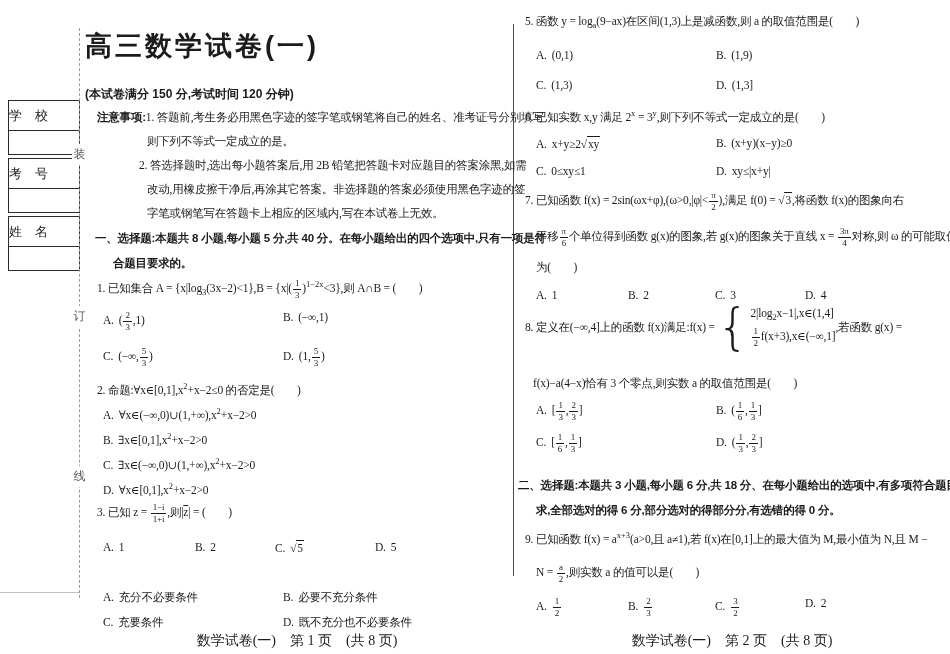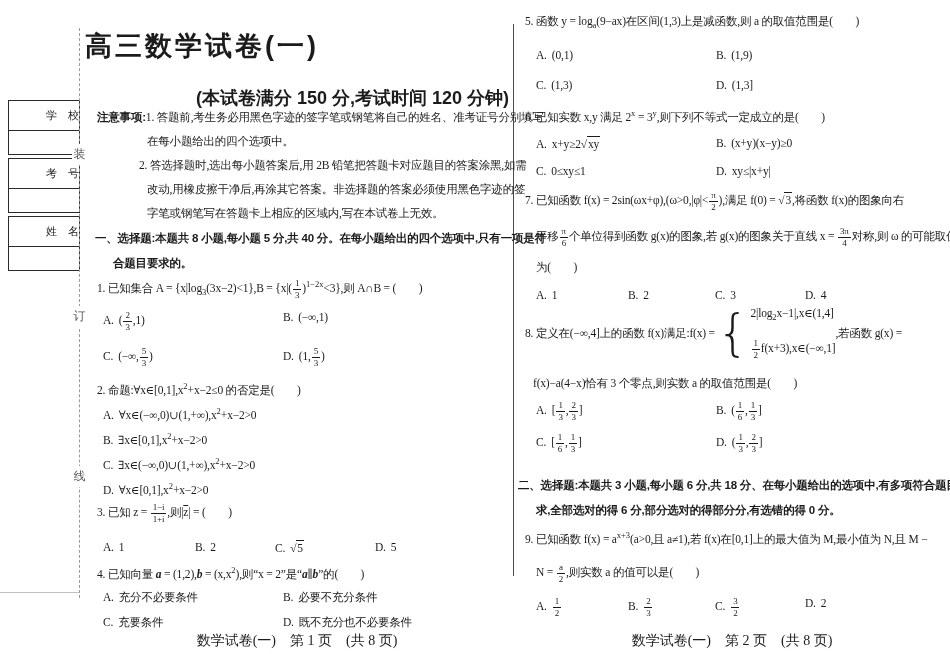--- a/index.html
+++ b/index.html
@@ -7,45 +7,45 @@
     width:950px;height:654px;position:relative;background:#ffffff;
     color:#1b1b1b;font-family:"Liberation Serif","DejaVu Serif",serif;
     font-size:11.5px;overflow:hidden;
   }
   .hei{font-family:"Liberation Sans","DejaVu Sans",sans-serif;font-weight:700}
   .page{position:absolute;top:0;height:494px}
   #p1{left:85px;width:424px}
   #p2{left:518px;width:428px}
   .ln{position:absolute;white-space:nowrap;letter-spacing:-0.2px;line-height:1.35}
   .title{position:absolute;top:28px;left:0;width:100%;font-size:27px;letter-spacing:3px}
-  .subtitle{position:absolute;top:86px;left:0;width:100%;text-align:right;font-size:18px}
+  .subtitle{position:absolute;top:86px;left:0;width:100%;text-align:left;font-size:12px}
   .footer{position:absolute;top:632px;left:0;width:100%;text-align:center;font-size:14px}
   .opt{position:absolute;top:0;white-space:nowrap}
   .ok{margin-right:5px}
   
   .frac{display:inline-flex;flex-direction:column;align-items:center;vertical-align:middle;
         font-size:9px;line-height:1.2;margin:0 1px;text-align:center}
   .fn{border-bottom:1px solid #1b1b1b;padding:0 2px}
   .fd{padding:0 2px}
   sup,sub{font-size:8.5px;letter-spacing:0}
   .sqrt{white-space:nowrap}
   .sqb{border-top:1px solid #1b1b1b;display:inline-block;line-height:1.25;padding:0 1px}
   .ol{text-decoration:overline}
   
   .mbox{position:absolute;left:8px;width:70px;border:1px solid #2a2a2a}
-  .mbox-label{height:29px;line-height:29px;text-align:right;border-bottom:1px solid #2a2a2a;font-size:11px}
+  .mbox-label{height:29px;line-height:29px;text-align:left;border-bottom:1px solid #2a2a2a;font-size:13px}
   .mbox-blank{height:23px}
   .dash-line{position:absolute;left:79px;top:28px;height:570px;width:0;border-left:1px dashed #9a9a9a}
   .mark{position:absolute;left:72px;width:15px;text-align:center;background:#fff;font-size:12px;color:#555;padding:2px 0}
   .hline{position:absolute;left:0;top:592px;width:79px;height:0;border-top:1px solid #c0c0c0}
   .divider{position:absolute;left:513px;top:24px;height:552px;width:0;border-left:1px solid #4a4a4a}
   
   .caseline{position:absolute;left:7px;top:306px;display:flex;align-items:center;white-space:nowrap;letter-spacing:-0.2px}
   .brace{font-size:50px;font-weight:300;line-height:0.85;font-family:"DejaVu Sans",sans-serif;margin:0 2px;color:#1b1b1b}
-  .cases{display:flex;flex-direction:column;row-gap:16px;text-align:left}
+  .cases{display:flex;flex-direction:column;row-gap:4px;text-align:left}
 </style>
 </head>
 <body>
 
 <div>
 
   <div>
     <div class="mbox" style="top:100px">
       <div class="mbox-label">学　校</div>
       <div class="mbox-blank"></div>
@@ -67,21 +67,21 @@
 
   <div class="divider"></div>
 
   <div id="p1" class="page">
     <div class="title hei">高三数学试卷(一)</div>
     <div class="subtitle hei">(本试卷满分 150 分,考试时间 120 分钟)</div>
 
     <div class="ln" style="top:110px;left:12px">
       <span class="hei">注意事项:</span><span>1. 答题前,考生务必用黑色字迹的签字笔或钢笔将自己的姓名、准考证号分别填写</span>
     </div>
-    <div class="ln" style="top:134px;left:62px">在每小题给出的四个选项中。</div>
+    <div class="ln" style="top:134px;left:62px">则下列不等式一定成立的是。</div>
     <div class="ln" style="top:158px;left:54px">2. 答选择题时,选出每小题答案后,用 2B 铅笔把答题卡对应题目的答案涂黑,如需</div>
     <div class="ln" style="top:182px;left:62px">改动,用橡皮擦干净后,再涂其它答案。非选择题的答案必须使用黑色字迹的签</div>
     <div class="ln" style="top:206px;left:62px">字笔或钢笔写在答题卡上相应的区域内,写在本试卷上无效。</div>
 
     <div class="ln hei" style="top:231px;left:10px">一、选择题:本题共 8 小题,每小题 5 分,共 40 分。在每小题给出的四个选项中,只有一项是符</div>
     <div class="ln hei" style="top:256px;left:28px">合题目要求的。</div>
 
     <div class="ln" style="top:278px;left:12px">1. 已知集合 A = {x|log<sub>3</sub>(3x−2)&lt;1},B = {x|(<span class="frac">
           <span class="fn">1</span>
           <span class="fd">3</span>
@@ -114,21 +114,20 @@
           <span class="fn">1−i</span>
           <span class="fd">1+i</span>
         </span>,则|<span class="ol">z</span>| = (　　)</div>
     <div class="ln" style="top:540px;left:0">
       <span class="opt" style="left:18px"><span class="ok">A.</span><span>1</span></span>
       <span class="opt" style="left:110px"><span class="ok">B.</span><span>2</span></span>
       <span class="opt" style="left:190px"><span class="ok">C.</span><span><span class="sqrt">√<span class="sqb">5</span></span></span></span>
       <span class="opt" style="left:290px"><span class="ok">D.</span><span>5</span></span>
     </div>
 
-    <div class="ln" style="top:565px;left:12px">4. 已知向量 <b><i>a</i></b> = (1,2),<b><i>b</i></b> = (x,x<sup>2</sup>),则“x = 2”是“<b><i>a</i></b>∥<b><i>b</i></b>”的(　　)</div>
     <div class="ln" style="top:590px;left:0">
       <span class="opt" style="left:18px"><span class="ok">A.</span><span>充分不必要条件</span></span>
       <span class="opt" style="left:198px"><span class="ok">B.</span><span>必要不充分条件</span></span>
     </div>
     <div class="ln" style="top:615px;left:0">
       <span class="opt" style="left:18px"><span class="ok">C.</span><span>充要条件</span></span>
       <span class="opt" style="left:198px"><span class="ok">D.</span><span>既不充分也不必要条件</span></span>
     </div>
 
     <div class="footer">数学试卷(一)　第 1 页　(共 8 页)</div>

